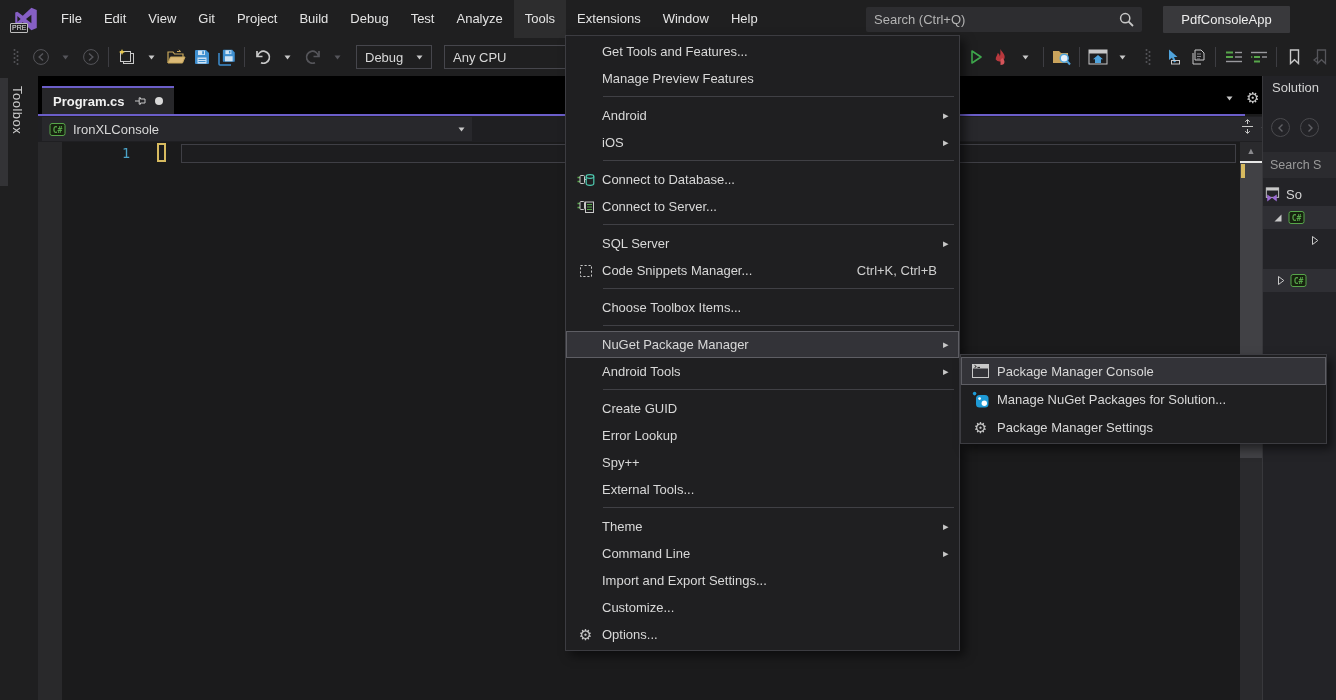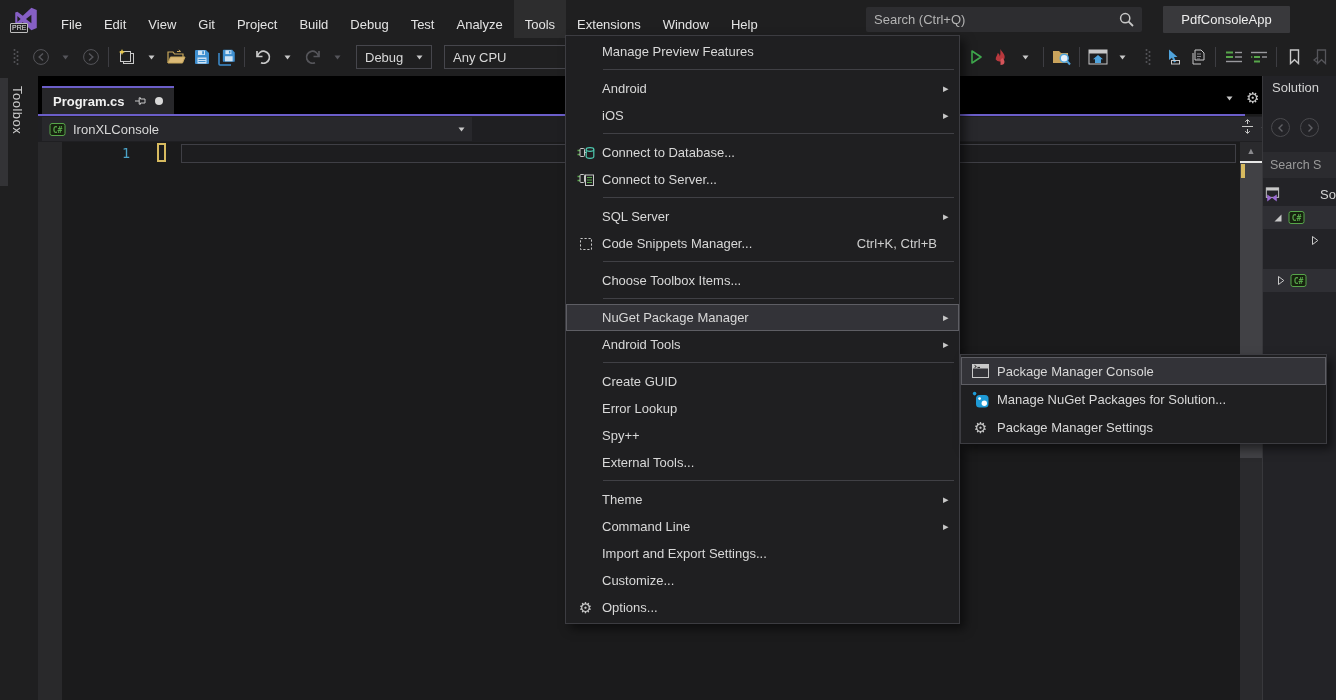--- a/index.html
+++ b/index.html
@@ -7,21 +7,21 @@
     font-family:"Liberation Sans", sans-serif; }
   #stage { position:relative; width:1336px; height:700px; }
 
   
   .titlebar { position:absolute; top:0; left:0; width:100%; height:38px;
     background:#1f1f20; display:flex; align-items:center; z-index:15; }
   .logo { position:relative; margin:0 10px 0 12px; width:28px; height:26px; flex:0 0 auto; }
   .logo .badge { position:absolute; bottom:-1px; left:-2px; background:#1f1f20;
     border:1px solid #bdbdbd; color:#ececec; font-size:7px; line-height:8px;
     padding:0 1px; border-radius:1px; }
-  .mb-item { padding:6px 11px; height:38px; line-height:38px; font-size:13px;
+  .mb-item { padding:0 11px; height:38px; line-height:38px; font-size:13px;
     color:#e4e4e4; cursor:default; white-space:nowrap; }
   .mb-item.active { background:#2d2d2e; }
   .search-box { position:absolute; left:866px; top:7px; width:276px; height:25px;
     background:#2d2d30; border-radius:2px; display:flex; align-items:center;
     padding:0 8px; color:#b4b4b4; font-size:13px; }
   .search-box .mag { margin-left:auto; display:flex; }
   .app-button { position:absolute; left:1163px; top:6px; width:127px; height:27px;
     background:#39393c; color:#ededed; font-size:13px; display:flex;
     align-items:center; justify-content:center; border-radius:1px; }
 
@@ -577,21 +577,21 @@
             <svg width="10" height="10" viewBox="0 0 10 10">
               <path d="M3.5 1.5 L7 5 L3.5 8.5" fill="none" stroke="currentColor" stroke-width="1.4"></path>
             </svg>
           </span>
         </span>
     </div>
     <div class="sp-search">
       <span>Search S</span>
     </div>
     <div class="sp-tree">
-        <div class="tree-row" style=" justify-content: space-between;">
+        <div class="tree-row" style="">
           <span>
             <svg width="18" height="17" viewBox="0 0 19 17">
               <rect x="3.5" y="1.5" width="13" height="10" fill="none" stroke="#c8c8c8"></rect>
               <rect x="3.5" y="1.5" width="13" height="2.8" fill="#c8c8c8"></rect>
               <path d="M4.5 8.5 L9.5 12 L4.5 15.8 Z" fill="#9B6BD3"></path>
               <path d="M14.5 8.5 L9.5 12 L14.5 15.8 Z" fill="#9B6BD3"></path>
             </svg>
           </span>
           <span>So</span>
         </div>
@@ -627,20 +627,26 @@
               <rect x="1" y="1.5" width="15" height="12" rx="2" fill="#17220f" stroke="#57A64A"></rect>
               <text x="8.5" y="10.8" fill="#57A64A" font-size="8" font-weight="bold" text-anchor="middle" font-family="DejaVu Sans Mono, monospace">C#</text>
             </svg>
           </span>
         </div>
       </div>
   </div>
 
   <div id="tools-menu" class="menu-panel">
 
+      <div class="menu-row">
+        <span class="mi-icon"></span>
+        <span class="mi-label">Get Tools and Features...</span>
+        <span class="mi-shortcut"></span>
+        <span class="mi-arrow"></span>
+      </div>
 
       <div class="menu-row">
         <span class="mi-icon"></span>
         <span class="mi-label">Manage Preview Features</span>
         <span class="mi-shortcut"></span>
         <span class="mi-arrow"></span>
       </div>
     <div class="menu-sep"></div>
       <div class="menu-row">
         <span class="mi-icon"></span>

